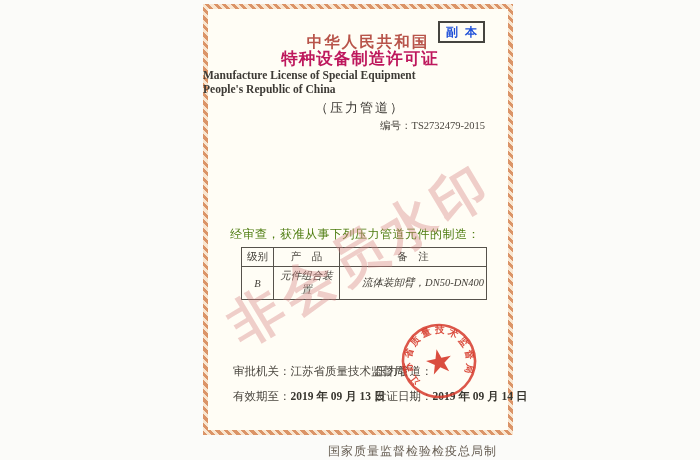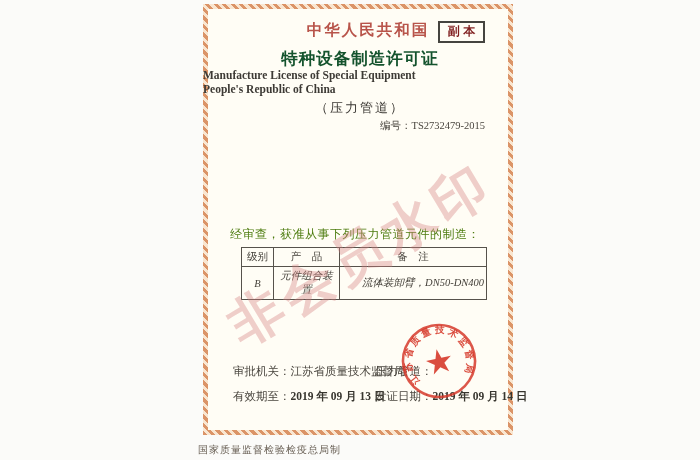--- a/index.html
+++ b/index.html
@@ -14,29 +14,29 @@
   .frame{
     left:203px;top:4px;width:310px;height:431px;box-sizing:border-box;
     border:5px solid #eab58c;
     border-image:repeating-linear-gradient(45deg,#db9468 0 3px,#f9e6d1 3px 6px) 5 round;
     background:#fffdf5;
   }
   
   .copy-badge{
     left:438px;top:21px;width:47px;height:22px;box-sizing:border-box;
     border:2px solid #45443f;background:#fffdf5;
-    display:flex;align-items:flex-start;justify-content:center;
-    font-family:Liberation Sans, sans-serif;font-weight:bold;font-size:12px;color:#7f1d1d;
+    display:flex;align-items:flex-end;justify-content:center;
+    font-family:Liberation Mono, monospace;font-weight:bold;font-size:12px;color:#1d4ed8;
   }
-  .title-cn1{left:203px;top:20px;width:330px;text-align:center;
+  .title-cn1{left:203px;top:32px;width:330px;text-align:center;
     font-family:"DejaVu Sans",sans-serif;font-weight:bold;font-size:15.5px;
     letter-spacing:2px;color:#b8544a;}
   .title-cn2{left:203px;top:48px;width:314px;text-align:center;
     font-family:"DejaVu Sans",sans-serif;font-weight:bold;font-size:16.5px;
-    letter-spacing:1px;color:#14532d;}
+    letter-spacing:1px;color:#be185d;}
   .title-en{left:203px;width:310px;text-align:left;
     font-weight:bold;font-size:11.5px;color:#3d3a35;}
   .title-en1{top:69px;}
   .title-en2{top:83px;}
   .subtitle{left:203px;top:99px;width:314px;text-align:center;
     font-size:13px;letter-spacing:2px;color:#3d3a35;}
   .license-no{left:203px;top:119px;width:282px;text-align:right;
     font-size:10.5px;color:#4a463f;}
   .fields{left:233px;top:147px;font-size:11.5px;line-height:22px;color:#4a463f;}
   .fields .val{font-style:normal;}
@@ -51,22 +51,22 @@
   }
   table.lic th{height:14px;}
   table.lic td{height:15px;font-style:italic;}
   table.lic td.note{text-align:right;padding-left:6px;}
   .c1{width:32px;} .c2{width:66px;}
   .footer-fields{left:233px;top:364px;font-size:11.5px;color:#4a463f;}
   .frow{display:flex;margin-bottom:10px;}
   .fcell1{width:142px;white-space:nowrap;}
   .fcell2{white-space:nowrap;}
   .dateval{font-weight:600;color:#38362f;}
-  .bottom-note{left:198px;top:443px;width:310px;text-align:left;
-    font-size:10px;letter-spacing:1px;color:#665d52;}
+  .bottom-note{left:187px;top:443px;width:310px;text-align:right;
+    font-size:12px;letter-spacing:1px;color:#665d52;}
   .watermark{
     left:170px;top:130px;width:380px;height:250px;
     display:flex;align-items:center;justify-content:center;
     transform:rotate(-31deg);
     font-family:"DejaVu Sans",sans-serif;font-weight:bold;
     font-size:54px;letter-spacing:5px;white-space:nowrap;
     color:rgba(213,128,128,0.38);pointer-events:none;
   }
   .seal{left:399px;top:321px;transform:rotate(-12deg);}
 </style>

